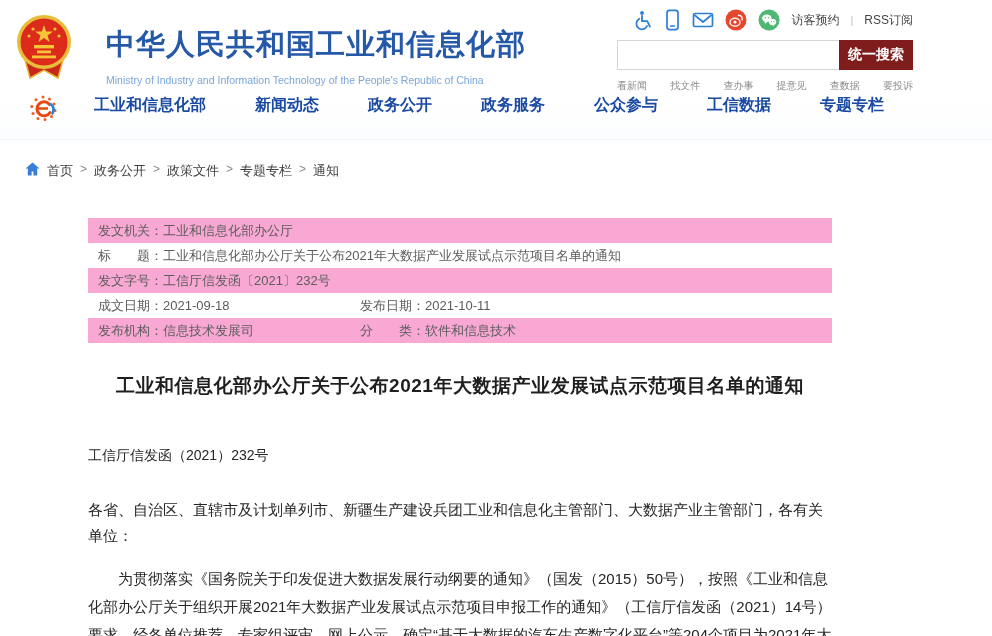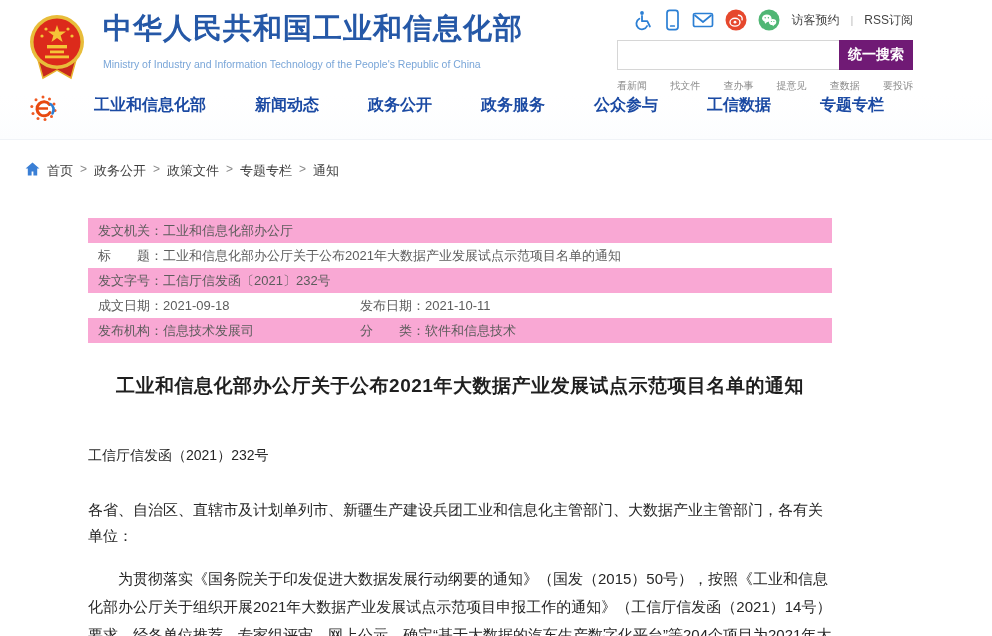--- a/index.html
+++ b/index.html
@@ -2,32 +2,32 @@
 <html><head>
 <meta charset="utf-8">
 <style>
   html,body{margin:0;padding:0;background:#fff;}
   .page{width:992px;height:636px;position:relative;background:#fff;overflow:hidden;
         font-family:"Liberation Sans",sans-serif;}
   a{text-decoration:none;}
 
   
   .site-header{height:95px;position:relative;}
-  .brand{position:absolute;left:23px;top:12px;display:flex;align-items:flex-start;gap:12px;cursor:pointer;}
+  .brand{position:absolute;left:10px;top:12px;display:flex;align-items:flex-end;gap:28px;cursor:pointer;}
   .site-title{font-size:29px;font-weight:bold;color:#2558a7;letter-spacing:1px;line-height:1.15;}
   .site-subtitle{font-size:10.5px;color:#7aa6d8;margin-top:13px;}
 
   .header-right{position:absolute;left:617px;top:8px;width:296px;}
   .tools-row{display:flex;align-items:center;justify-content:flex-end;gap:11px;height:24px;}
   .tool-icon{display:flex;align-items:center;cursor:pointer;}
   .tool-link{font-size:12px;color:#444;cursor:pointer;}
   .tool-sep{color:#bbb;font-size:11px;}
   .search-row{display:flex;margin-top:8px;height:30px;}
   .search-input{flex:1;border:1px solid #d6d6d6;border-right:none;padding:0 8px;font-size:13px;outline:none;}
-  .search-button{width:74px;background:#701a75;color:#fff;border:none;font-size:14px;font-weight:bold;cursor:pointer;}
+  .search-button{width:74px;background:#7f1d1d;color:#fff;border:none;font-size:14px;font-weight:bold;cursor:pointer;}
   .quick-links{display:flex;justify-content:space-between;margin-top:9px;font-size:10px;}
   .quick-links a{color:#8c8c8c;cursor:pointer;}
 
   
   .main-nav{height:44px;display:flex;align-items:flex-start;border-bottom:1px solid #f0f3f7;
             background:linear-gradient(#ffffff,#fcfdfe);}
   .nav-logo{margin-left:30px;display:flex;align-items:center;}
   .nav-items{display:flex;margin-left:36px;gap:49px;}
   .nav-item{font-size:16px;font-weight:bold;color:#1b4aa3;cursor:pointer;white-space:nowrap;}
 

